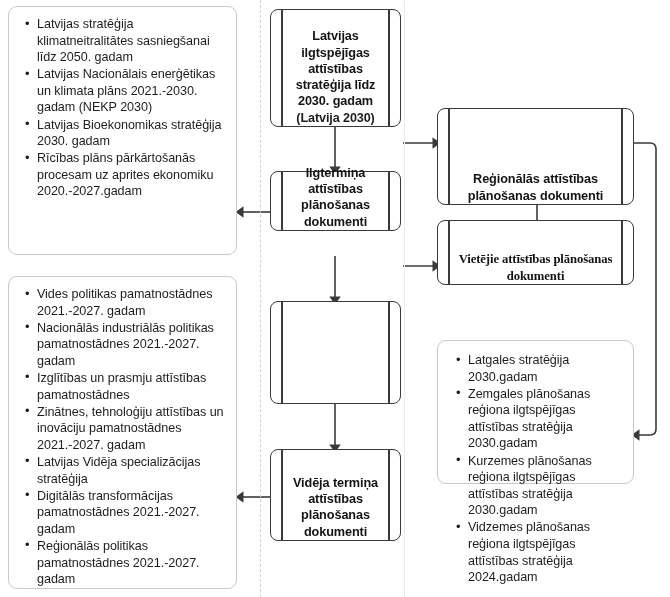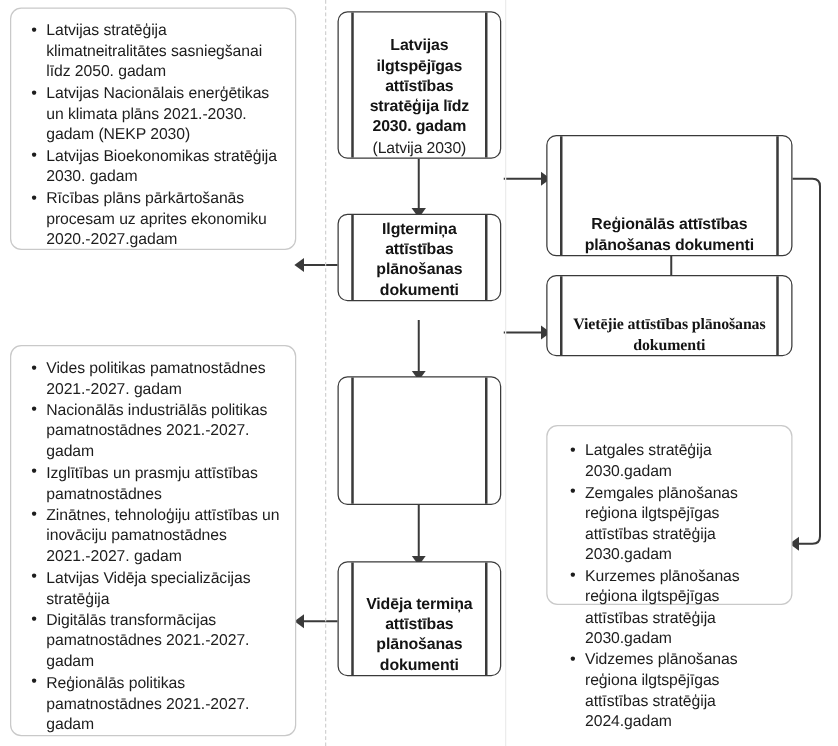--- a/index.html
+++ b/index.html
@@ -73,21 +73,21 @@
   }
   .procbox .t-bold{
     font-weight:bold;
     font-size:12.7px;
     line-height:16.3px;
     letter-spacing:-0.1px;
     display:block;
     color:#141414;
   }
   .procbox .t-reg{
-    font-weight:normal;
+    font-weight:bold;
     font-size:12.6px;
     line-height:16.3px;
     letter-spacing:-0.1px;
     display:block;
     color:#1d1d1d;
   }
 
   
   .vdiv-dashed{
     position:absolute;
@@ -131,21 +131,21 @@
     <line x1="403" y1="266" x2="436" y2="266" stroke="#3a3a3a" stroke-width="1.6" marker-end="url(#ah-right)"></line>
 
     <line x1="537" y1="185" x2="537" y2="233" stroke="#3a3a3a" stroke-width="1.6" marker-end="url(#ah-down)"></line>
 
     <path d="M 634 143 L 650 143 Q 656 143 656 149 L 656 429 Q 656 435 650 435 L 636 435" fill="none" stroke="#3a3a3a" stroke-width="1.6" marker-end="url(#ah-left)"></path>
   </svg>
 
   <div class="vdiv-dashed" style="left:260px;"></div>
   <div class="vdiv-solid" style="left:404px;"></div>
 
-  <div class="listbox" style="left:8px;top:6px;width:229px;height:194px;">
+  <div class="listbox" style="left:8px;top:6px;width:229px;height:249px;">
     <ul style="padding-top:9px;">
       <li>Latvijas stratēģija klimatneitralitātes sasniegšanai līdz 2050. gadam</li>
       <li>Latvijas Nacionālais enerģētikas un klimata plāns 2021.-2030. gadam (NEKP 2030)</li>
       <li>Latvijas Bioekonomikas stratēģija 2030. gadam</li>
       <li>Rīcības plāns pārkārtošanās procesam uz aprites ekonomiku 2020.-2027.gadam</li>
     </ul>
   </div>
 
   <div class="listbox" style="left:8px;top:276px;width:229px;height:313px;">
     <ul style="padding-top:9px;">
@@ -161,21 +161,21 @@
 
   <div class="procbox" style="left:270px;top:9px;width:131px;height:118px;">
     <span class="bar left"></span>
     <span class="bar right"></span>
     <span class="inner">
       <span class="t-bold">Latvijas ilgtspējīgas attīstības stratēģija līdz 2030. gadam</span>
       <span class="t-reg">(Latvija 2030)</span>
     </span>
   </div>
 
-  <div class="procbox" style="left:270px;top:171px;width:131px;height:70px;">
+  <div class="procbox" style="left:270px;top:171px;width:131px;height:60px;">
     <span class="bar left"></span>
     <span class="bar right"></span>
     <span class="inner">
       <span class="t-bold">Ilgtermiņa attīstības plānošanas dokumenti</span>
     </span>
   </div>
 
   <div class="procbox" style="left:270px;top:301px;width:131px;height:103px;">
     <span class="bar left"></span>
     <span class="bar right"></span>

